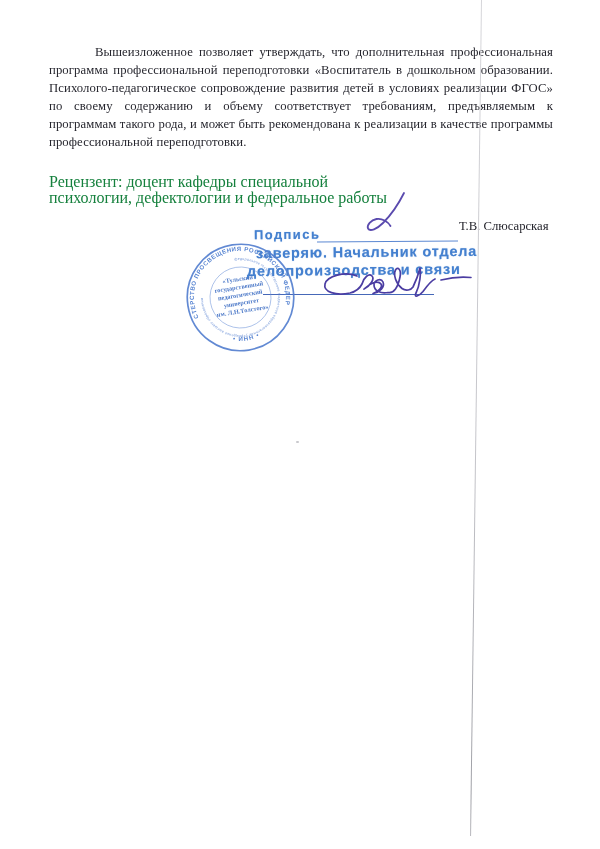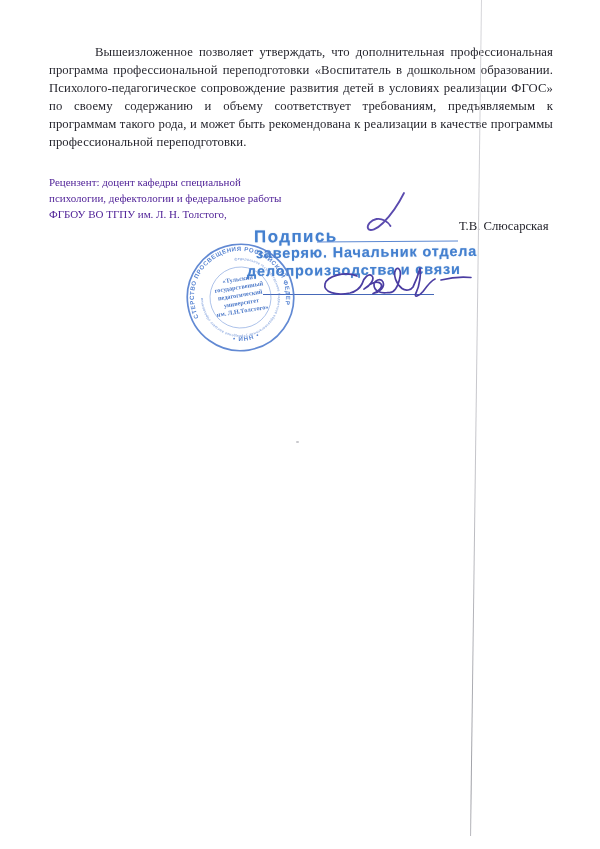--- a/index.html
+++ b/index.html
@@ -14,37 +14,37 @@
   
   .body-par{
     position:absolute;left:49px;top:44px;width:504px;
     font-size:12.7px;line-height:17.9px;
     text-align:justify;text-indent:46px;
     letter-spacing:0.1px;
     color:#26262e;
   }
   .reviewer{
     position:absolute;left:49px;top:174px;
-    font-size:11px;line-height:16px;
-    color:#4c1d95;
+    font-size:16px;line-height:16px;
+    color:#15803d;
   }
   .reviewer-name{
     position:absolute;left:459px;top:219px;
     font-size:12.7px;color:#26262e;white-space:nowrap;
   }
   
   .cert{position:absolute;left:0;top:0;width:600px;height:849px;pointer-events:none;}
   .cert .ink{
     position:absolute;
     font-family:"Liberation Sans", sans-serif;
     font-weight:bold;color:#4480cf;
     text-shadow:0 0 1px rgba(80,135,210,.55);
     white-space:nowrap;
   }
-  .cert .podpis{left:254px;top:227px;font-size:17px;letter-spacing:1.4px;transform:rotate(-.5deg);}
+  .cert .podpis{left:254px;top:227px;font-size:13px;letter-spacing:1.4px;transform:rotate(-.5deg);}
   .cert .l2{left:256px;top:244px;font-size:14.5px;letter-spacing:.8px;transform:rotate(-.6deg);}
   .cert .l3{left:247px;top:261.5px;font-size:14.5px;letter-spacing:.8px;transform:rotate(-.6deg);}
   .cert .uline1{
     position:absolute;left:317px;top:241px;width:141px;height:0;
     border-top:1.4px solid #5c88d2;transform:rotate(-.4deg);
   }
   .cert .uline2{
     position:absolute;left:263px;top:293.5px;width:171px;height:0;
     border-top:1.4px solid #4668b8;
   }
@@ -63,21 +63,20 @@
 </head>
 <body>
 
 <div class="page">
 
   <div class="body-par">Вышеизложенное позволяет утверждать, что дополнительная профессиональная программа профессиональной переподготовки «Воспитатель в дошкольном образовании. Психолого-педагогическое сопровождение развития детей в условиях реализации ФГОС» по своему содержанию и объему соответствует требованиям, предъявляемым к программам такого рода, и может быть рекомендована к реализации в качестве программы профессиональной переподготовки.</div>
 
   <div class="reviewer">
     <div>Рецензент: доцент кафедры специальной</div>
     <div>психологии, дефектологии и федеральное работы</div>
-    <div>ФГБОУ ВО ТГПУ им. Л. Н. Толстого,</div>
   </div>
 
   <div class="reviewer-name">Т.В. Слюсарская</div>
 
   <div class="cert">
     <span class="ink podpis">Подпись</span>
     <span class="uline1"></span>
     <span class="ink l2">заверяю. Начальник отдела</span>
     <span class="ink l3">делопроизводства и связи</span>
     <span class="uline2"></span>

